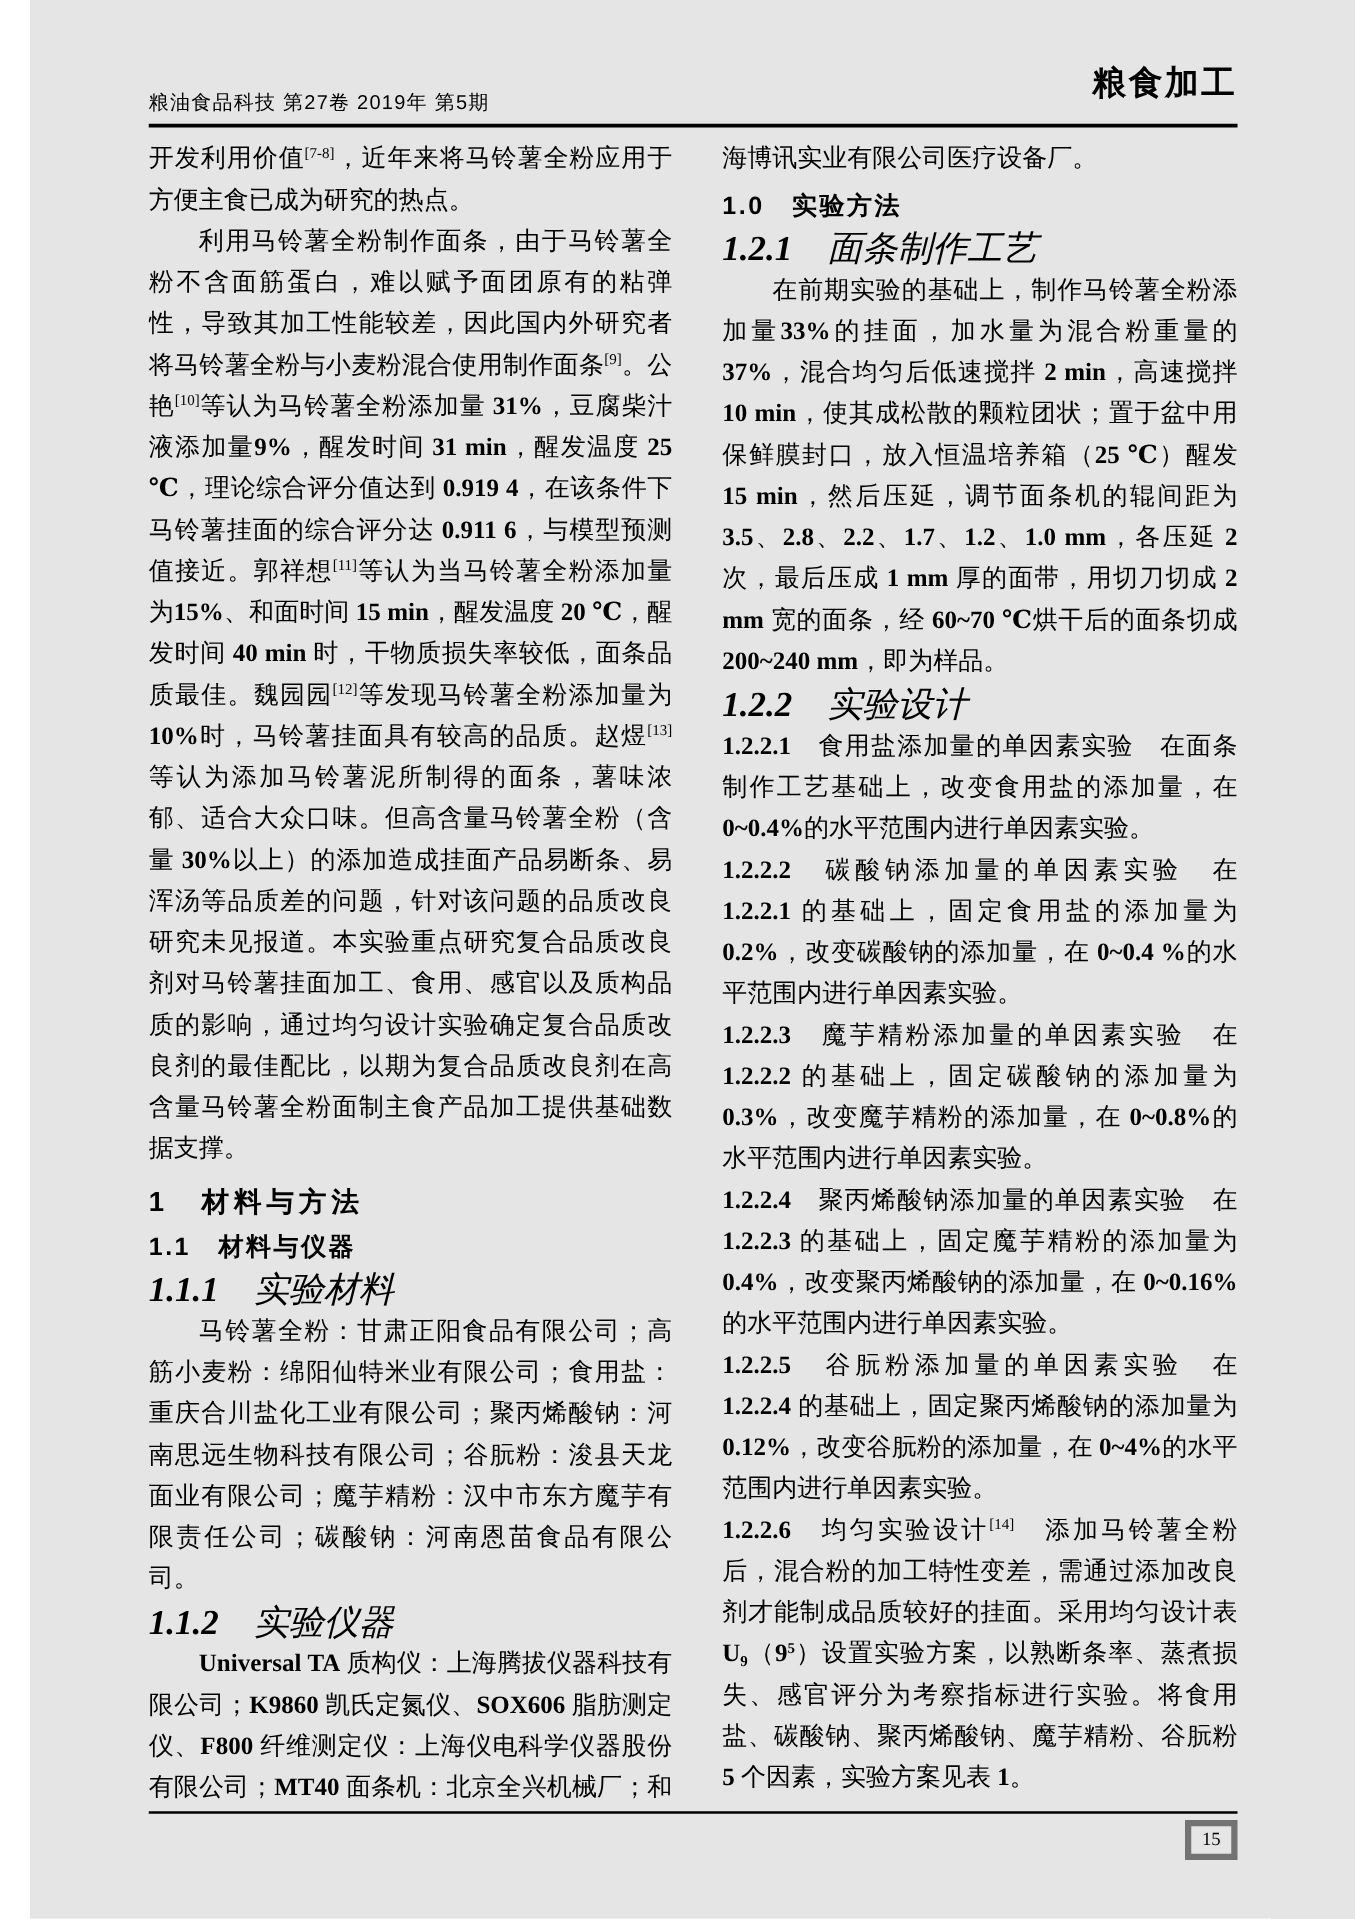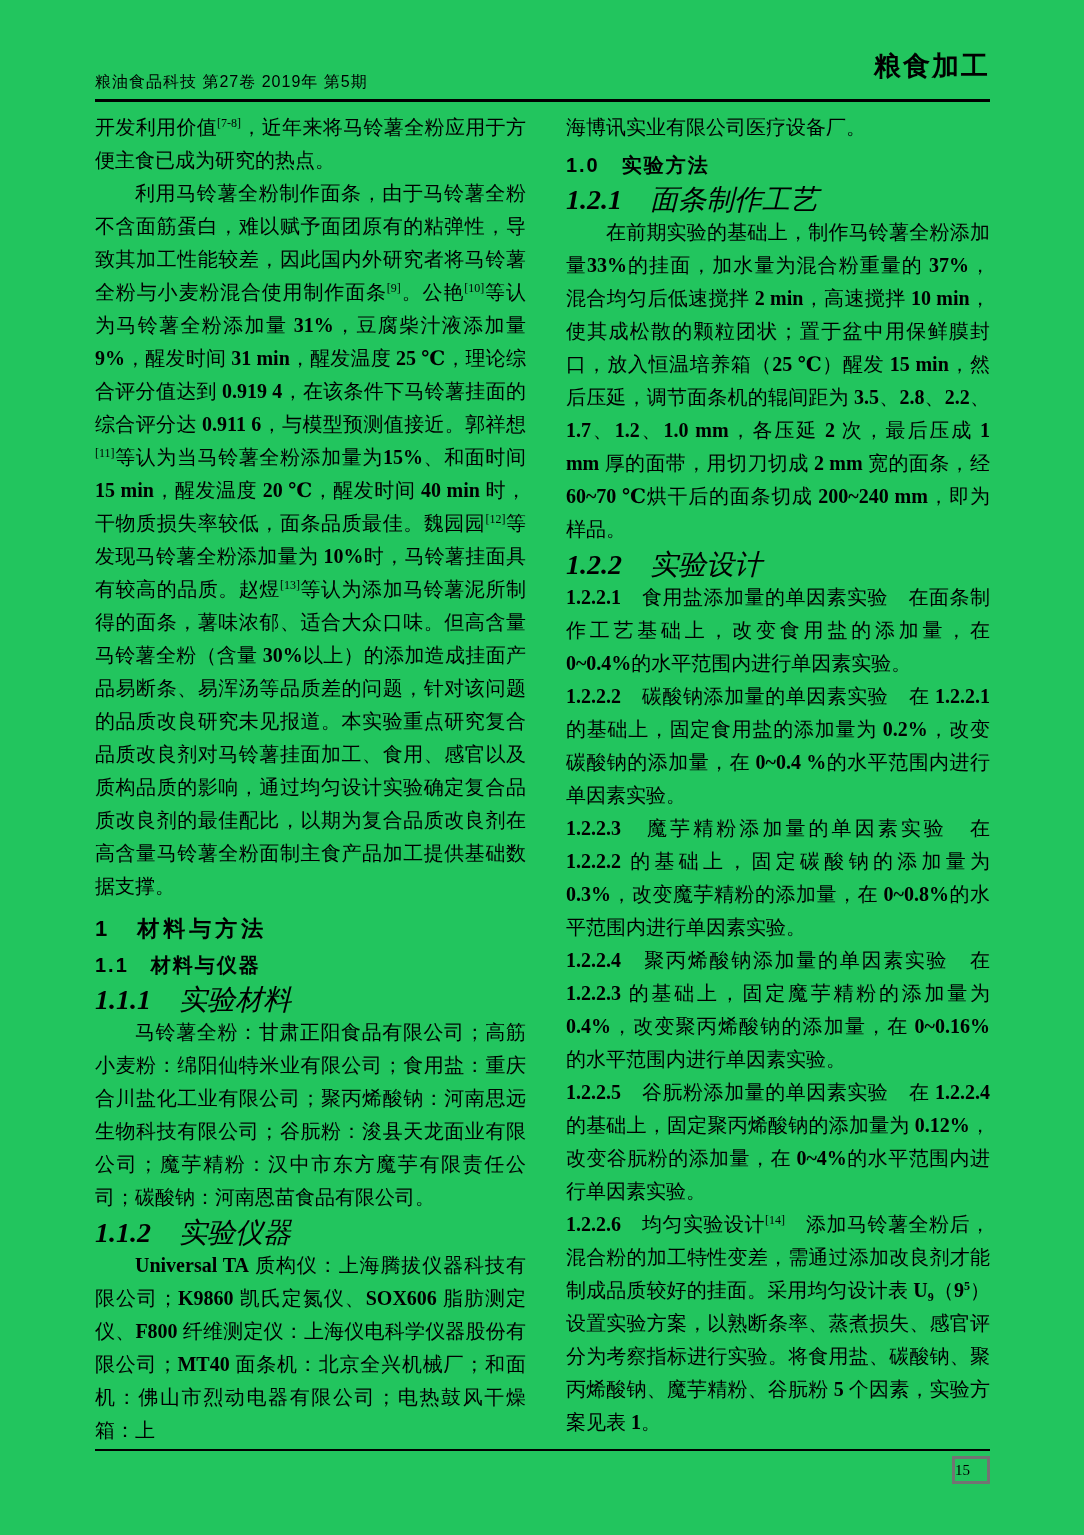--- a/index.html
+++ b/index.html
@@ -1,38 +1,38 @@
 <!DOCTYPE html>
 <html lang="zh"><head>
 <meta charset="utf-8">
 <style>
   html,body{margin:0;padding:0;background:#ffffff;}
   body{width:1084px;height:1535px;position:relative;font-family:"Liberation Serif","DejaVu Serif",serif;color:#000;}
-  .page{position:absolute;inset:0;background:#22c55e;}
+  .page{position:absolute;inset:0;background:#e5e5e5;margin-left:24px;}
   .inner{padding:58px 94px 0 95px;}
   
   .hdr{display:flex;justify-content:space-between;align-items:flex-end;height:40px;}
   .hdr-left{font-family:"Liberation Sans","DejaVu Sans",sans-serif;font-size:16px;letter-spacing:1px;padding-bottom:5px;}
   .hdr-right{font-family:"Liberation Sans","DejaVu Sans",sans-serif;font-size:27px;font-weight:bold;letter-spacing:2px;line-height:1;padding-bottom:18px;}
   .hdr-rule{border-bottom:3px solid #000;margin-top:1px;}
   
   .cols{display:flex;gap:40px;margin-top:9px;height:1336px;overflow:hidden;}
   .col{width:440px;}
   .col.right{width:433px;}
   p{margin:0;font-size:20px;line-height:33px;text-align:justify;}
   p.ind{text-indent:2em;}
   .b{font-weight:bold;}
   sup{font-size:12px;vertical-align:baseline;position:relative;top:-0.55em;line-height:0;}
   sub{font-size:12px;vertical-align:baseline;position:relative;top:0.3em;line-height:0;}
   h2.sec{font-family:"Liberation Sans","DejaVu Sans",sans-serif;font-size:22px;font-weight:bold;letter-spacing:4px;margin:12px 0 8px 0;line-height:1.3;}
   h3.sub{font-family:"Liberation Sans","DejaVu Sans",sans-serif;font-size:20px;font-weight:bold;letter-spacing:2px;margin:8px 0 5px 0;line-height:1.3;}
   h4.ssub{font-size:28px;font-weight:normal;margin:2px 0 0 0;line-height:33px;font-style:italic;}
   
   .ftr{position:absolute;left:95px;right:94px;top:1449px;border-top:2px solid #000;}
-  .pagebox{margin-top:5px;margin-left:auto;width:32px;height:22px;line-height:22px;border:3px solid #737373;font-size:15px;font-family:"Liberation Serif","DejaVu Serif",serif;}
+  .pagebox{margin-top:5px;margin-left:auto;width:32px;height:22px;line-height:22px;text-align:center;border:5px solid #737373;font-size:15px;font-family:"Liberation Serif","DejaVu Serif",serif;}
 </style>
 </head>
 <body>
 
 <div class="page">
   <div class="inner">
 
     <header class="hdr">
       <div class="hdr-left">粮油食品科技 第27卷 2019年 第5期</div>
       <div class="hdr-right">粮食加工</div>

